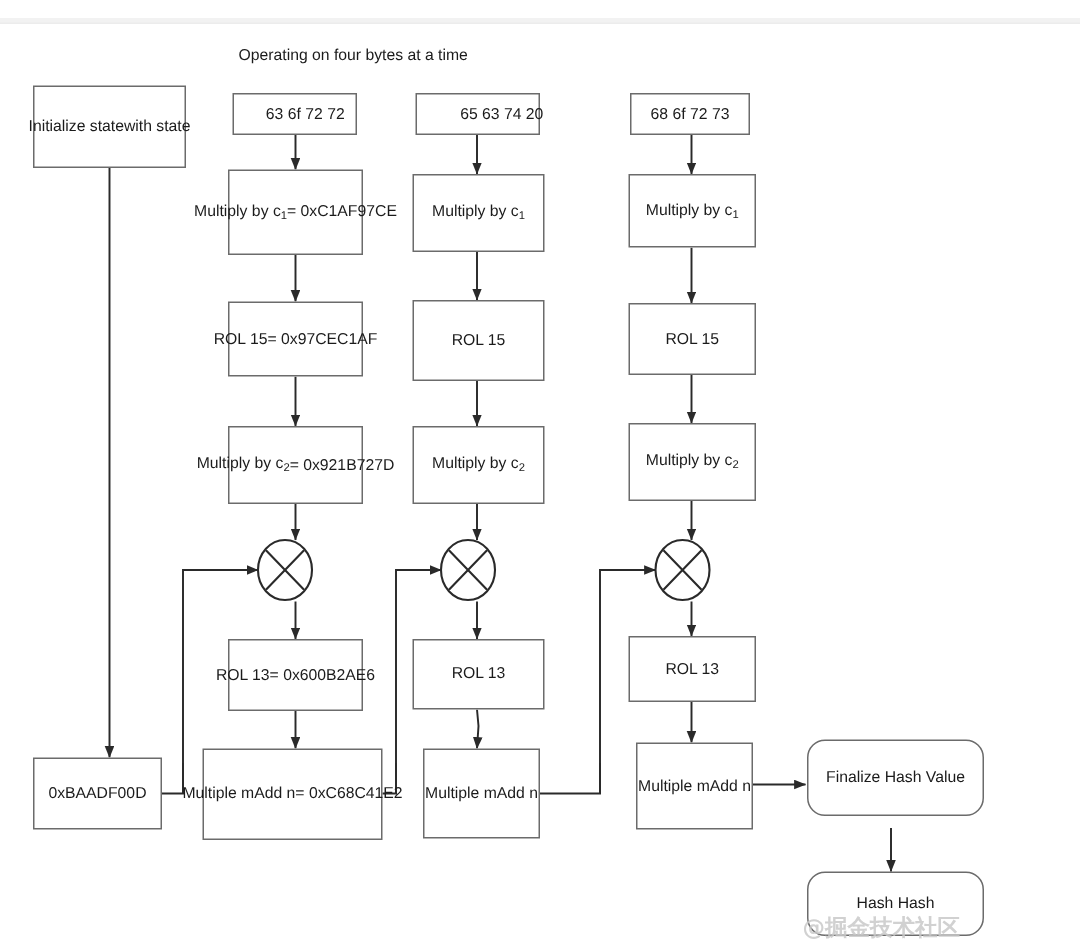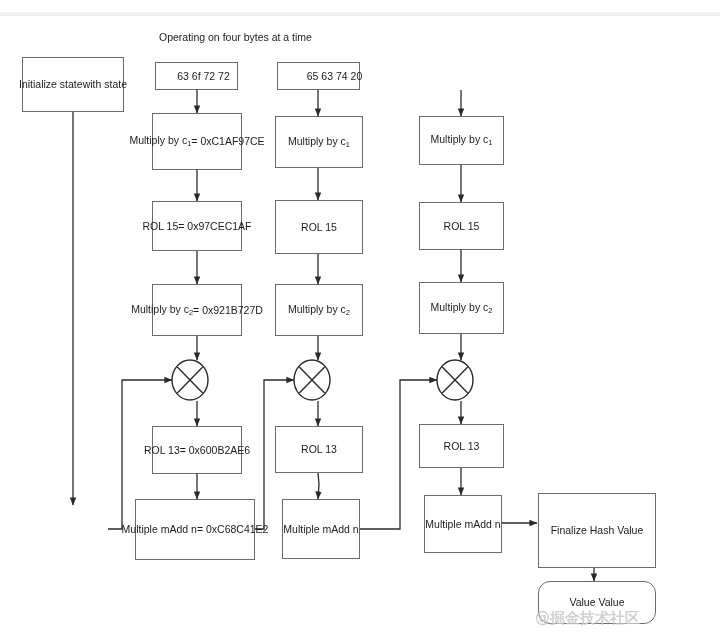--- a/index.html
+++ b/index.html
@@ -99,20 +99,23 @@
     </g>
   </svg>
 
   <div class="caption" style="left:159px;top:19px;">Operating on four bytes at a time</div>
 
   <div class="node" style="left:22px;top:45px;width:102px;height:55px;">
     <span class="ln">Initialize state</span>
     <span class="ln">with state</span>
   </div>
 
+  <div class="node" style="left:22px;top:493px;width:86px;height:48px;">
+    <span class="ln">0xBAADF00D</span>
+  </div>
 
   <div class="node" style="left:155px;top:50px;width:83px;height:28px;padding-left:14px;">
     <span class="ln">63 6f 72 72</span>
   </div>
 
   <div class="node" style="left:152px;top:101px;width:90px;height:57px;">
     <span class="ln"><span>Multiply by c</span><sub>1</sub></span>
     <span class="ln">= 0xC1AF97CE</span>
   </div>
 
@@ -155,20 +158,23 @@
 
   <div class="node" style="left:275px;top:414px;width:88px;height:47px;">
     <span class="ln">ROL 13</span>
   </div>
 
   <div class="node" style="left:282px;top:487px;width:78px;height:60px;">
     <span class="ln">Multiple m</span>
     <span class="ln">Add n</span>
   </div>
 
+  <div class="node" style="left:420px;top:50px;width:80px;height:28px;">
+    <span class="ln">68 6f 72 73</span>
+  </div>
 
   <div class="node" style="left:419px;top:104px;width:85px;height:49px;">
     <span class="ln"><span>Multiply by c</span><sub>1</sub></span>
   </div>
 
   <div class="node" style="left:419px;top:190px;width:85px;height:48px;">
     <span class="ln">ROL 15</span>
   </div>
 
   <div class="node" style="left:419px;top:270px;width:85px;height:52px;">
@@ -177,23 +183,23 @@
 
   <div class="node" style="left:419px;top:412px;width:85px;height:44px;">
     <span class="ln">ROL 13</span>
   </div>
 
   <div class="node" style="left:424px;top:483px;width:78px;height:58px;">
     <span class="ln">Multiple m</span>
     <span class="ln">Add n</span>
   </div>
 
-  <div class="node" style="left:538px;top:481px;width:118px;height:75px;">
+  <div class="node" style="left:538px;top:481px;width:118px;height:51px;border-radius:12px;">
     <span class="ln">Finalize Hash Value</span>
   </div>
 
   <div class="node rounded" style="left:538px;top:569px;width:118px;height:43px;">
-    <span class="ln">Value Value</span>
+    <span class="ln">Hash Hash</span>
   </div>
 
   <div class="wm-cn" style="left:535px;top:597px;text-align:center;">@掘金技术社区</div>
 
 </div>
 
 </body></html>

